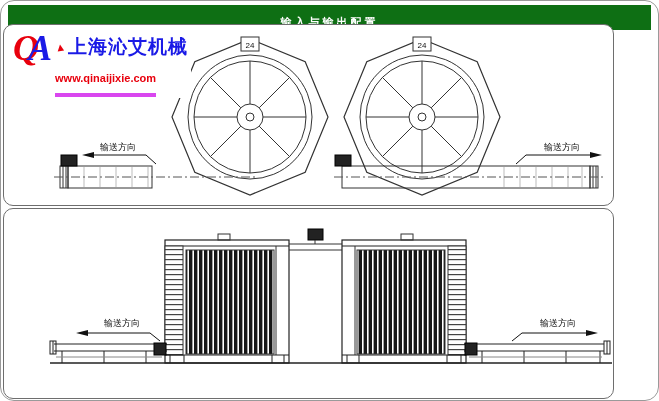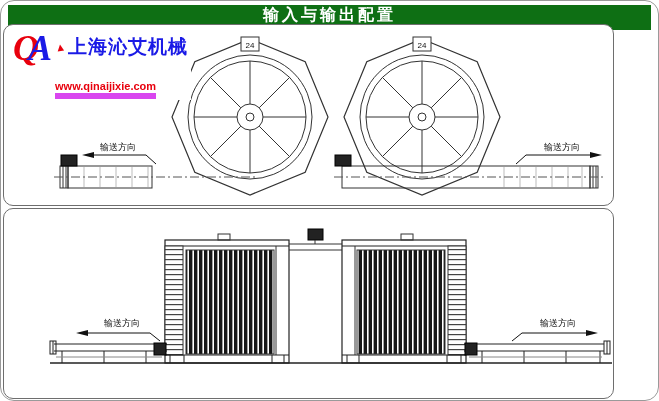--- a/index.html
+++ b/index.html
@@ -1,37 +1,37 @@
 <!DOCTYPE html>
 <html><head>
 <meta charset="utf-8">
 <style>
   html,body{margin:0;padding:0;background:#fff;}
   .page{position:relative;width:659px;height:401px;background:#fff;border:1px solid #9a9a9a;
         border-radius:14px;overflow:hidden;font-family:"Liberation Sans",sans-serif;box-sizing:border-box;}
   .titlebar{position:absolute;left:7px;top:4px;right:7px;height:25px;background:#0e6f14;
-        color:#fff;display:flex;align-items:flex-start;justify-content:center;
-        font-size:16px;font-weight:bold;letter-spacing:3px;}
+        color:#fff;display:flex;align-items:flex-end;justify-content:center;
+        font-size:11px;font-weight:bold;letter-spacing:3px;}
   .panel{position:absolute;left:2px;width:611px;border:1px solid #6e6e6e;border-radius:10px;
         background:#fff;box-sizing:border-box;overflow:hidden;}
   .panel-top{top:23px;height:182px;}
   .panel-bottom{top:207px;height:191px;}
   .panel svg{position:absolute;left:0;top:0;}
   svg text{font-family:"Liberation Sans",sans-serif;}
   
   .logo{position:absolute;left:6px;top:6px;display:flex;align-items:flex-start;gap:3px;z-index:5;background:#fff;padding:1px 3px;}
   .logo-qa{font-family:"Liberation Serif",serif;font-style:italic;font-weight:bold;font-size:36px;line-height:32px;}
   .logo-q{color:#e8000d;}
   .logo-a{color:#1a1ae6;margin-left:-11px;}
   .logo-right{padding-top:2px;display:flex;flex-direction:column;}
   .logo-row1{display:flex;align-items:center;gap:2px;}
   .flame{color:#e8000d;font-size:11px;line-height:11px;transform:rotate(-8deg);}
   .company{color:#1a1ae6;font-weight:bold;font-size:19px;font-family:"Liberation Serif",serif;letter-spacing:1px;}
-  .website{color:#e8000d;font-size:11px;font-weight:bold;border-bottom:6px solid #d946ef;
-        padding-bottom:1px;margin-top:20px;cursor:pointer;width:max-content;}
+  .website{color:#e8000d;font-size:11px;font-weight:bold;border-bottom:4px solid #d946ef;
+        padding-bottom:9px;margin-top:12px;cursor:pointer;width:max-content;}
 </style>
 </head>
 <body>
 
 <div class="page">
 
   <div class="titlebar">
     <span>输入与输出配置</span>
   </div>
 

